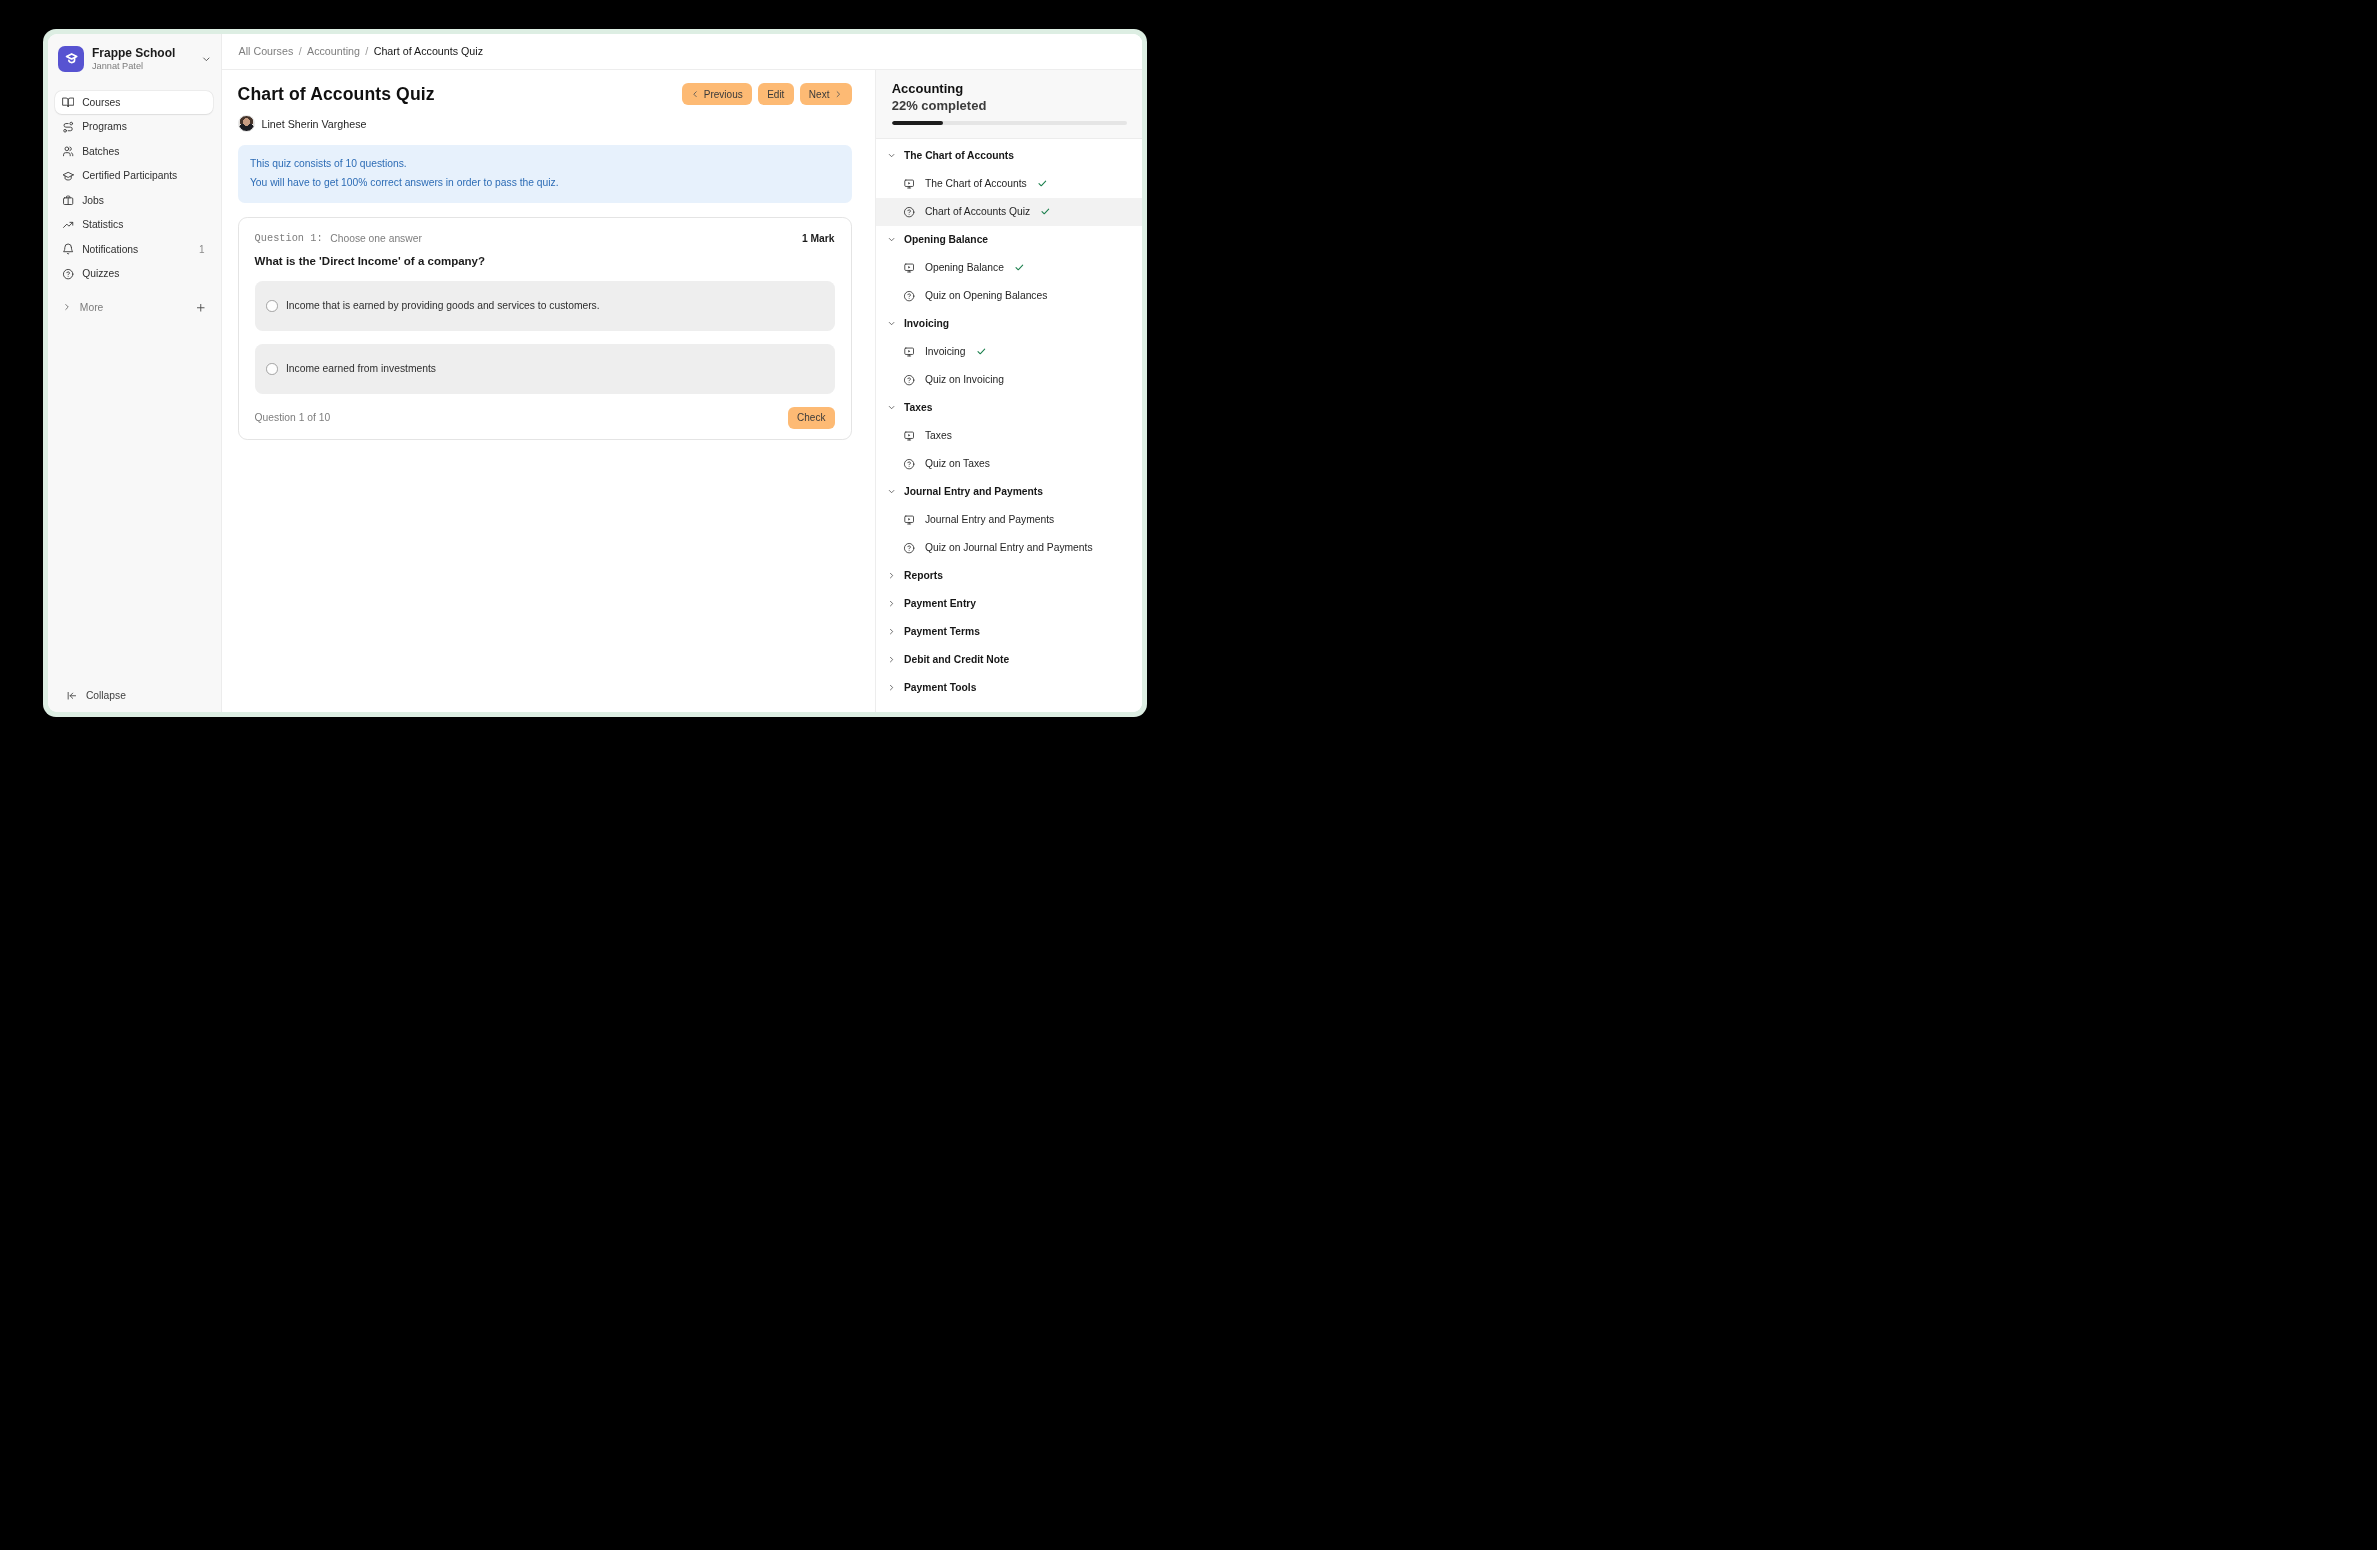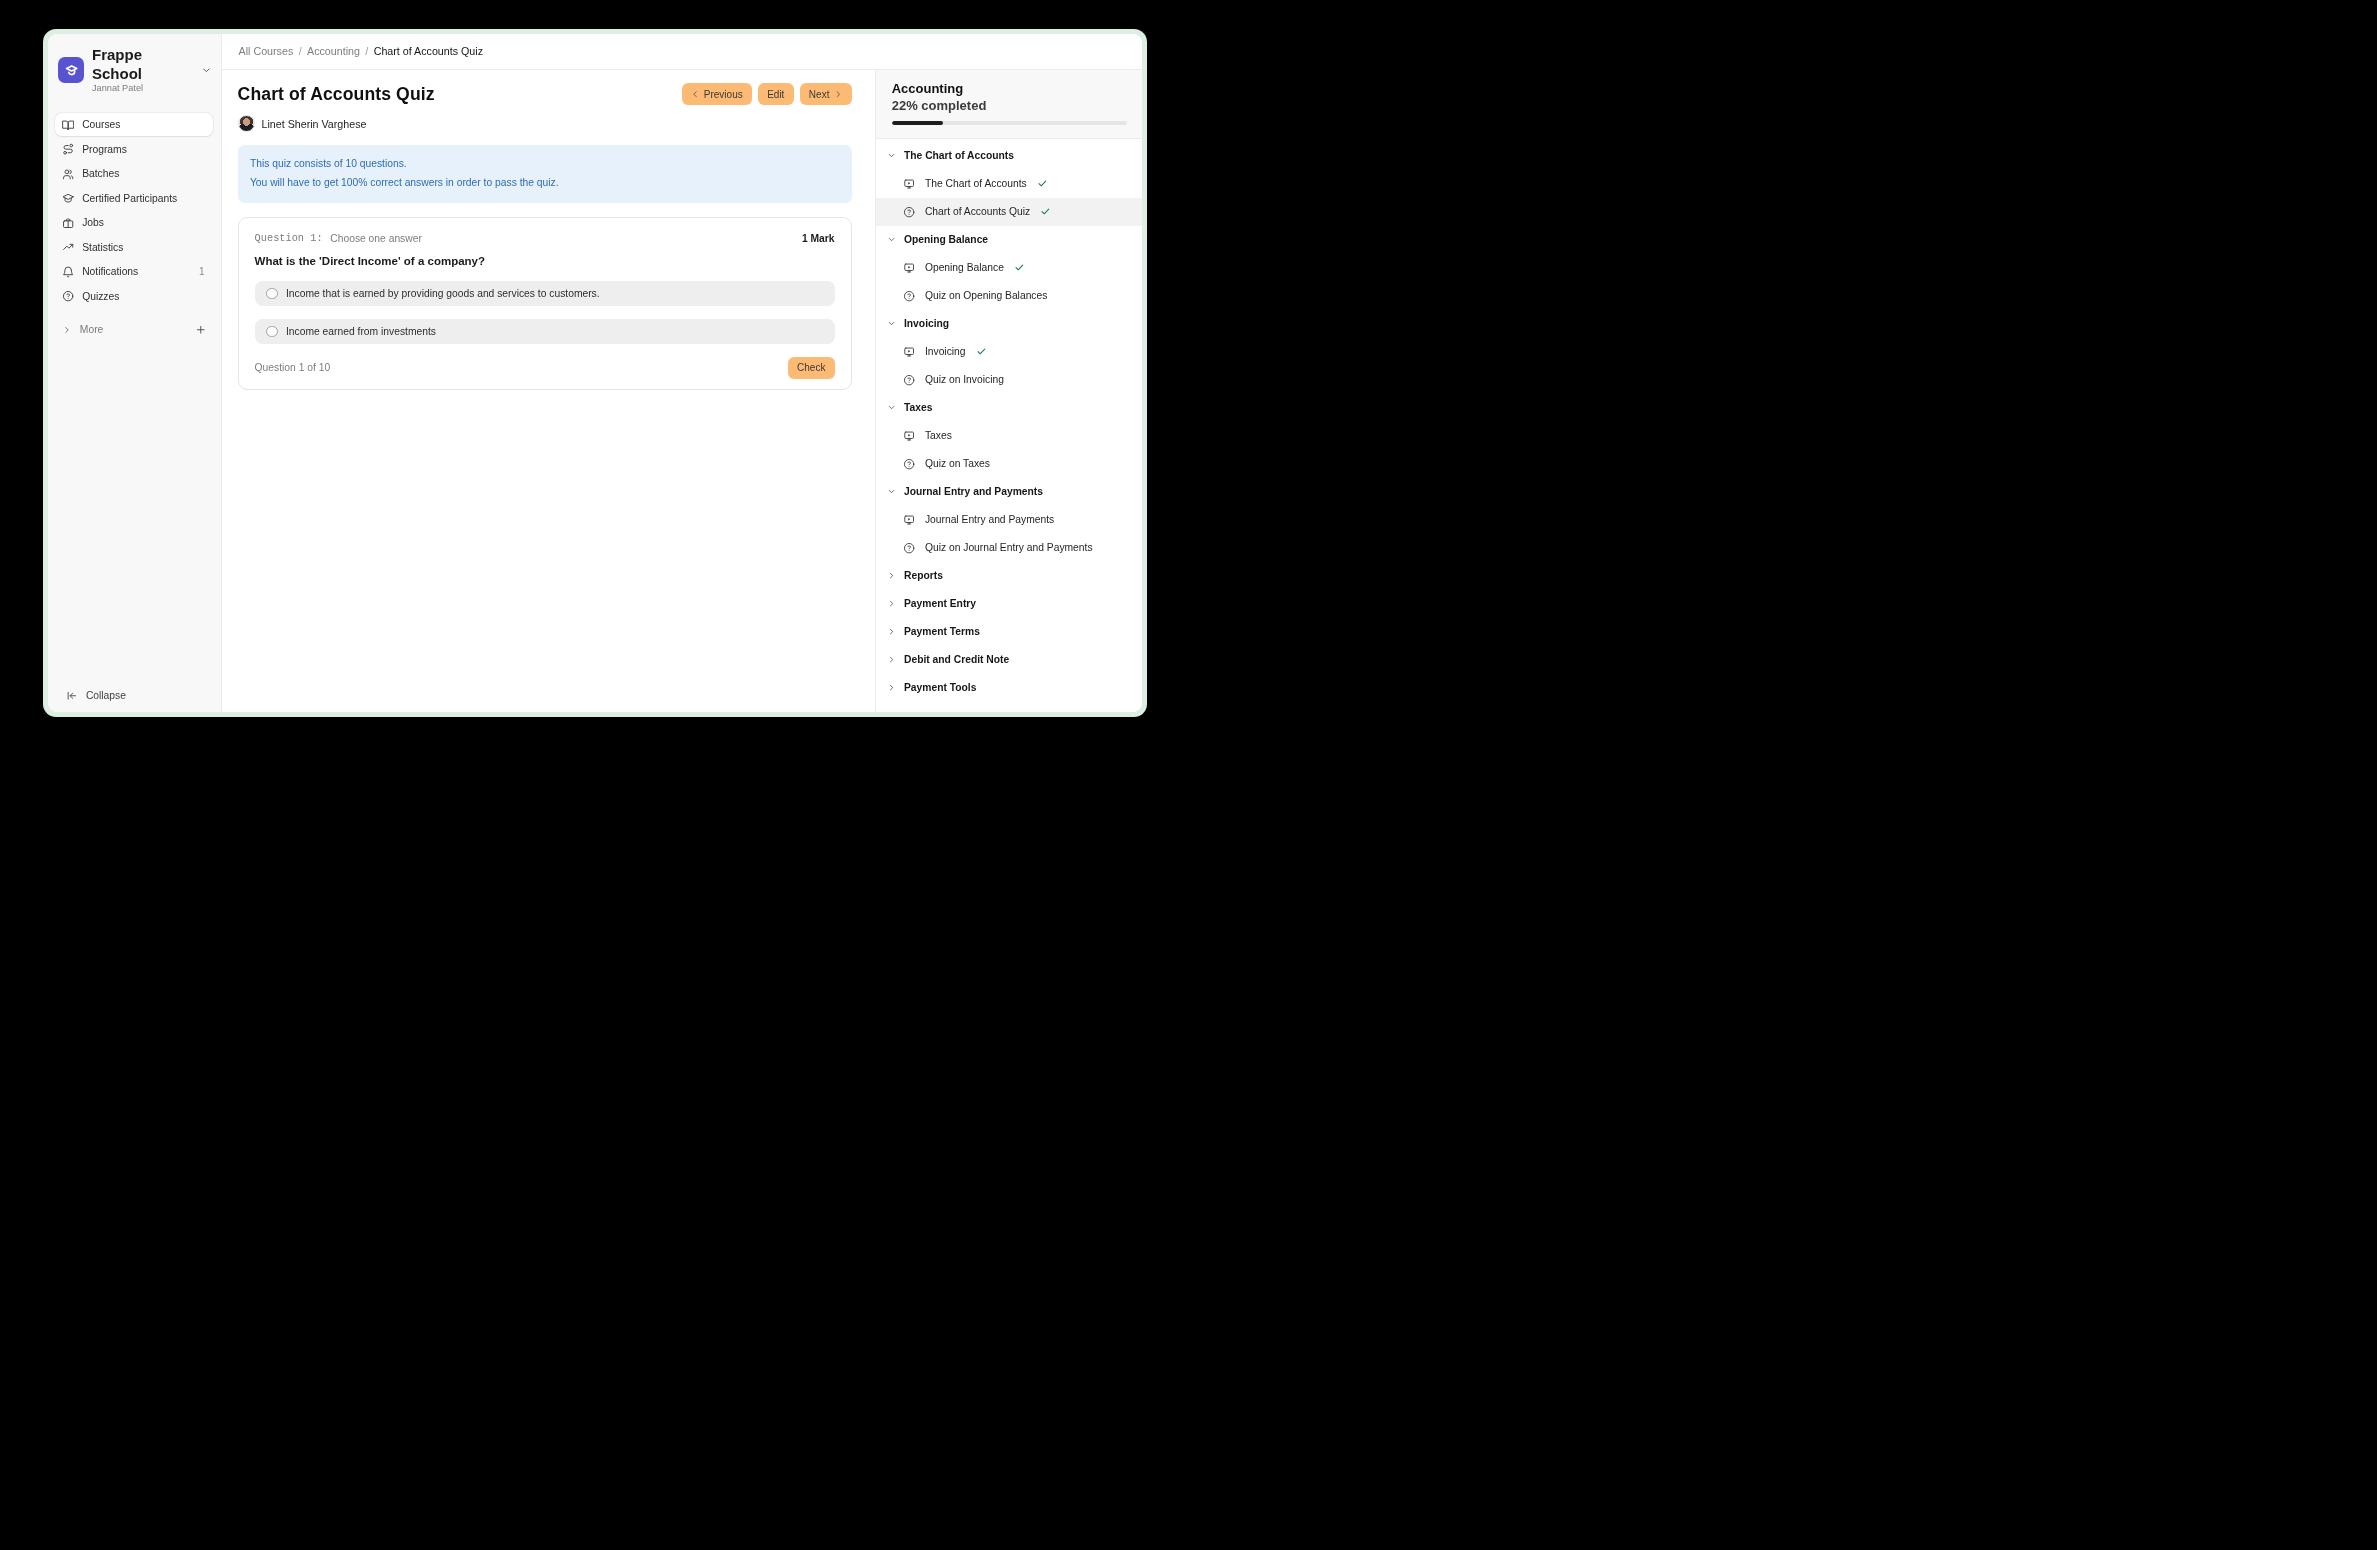--- a/index.html
+++ b/index.html
@@ -21,21 +21,21 @@
     width:174px;min-width:174px;background:#f8f8f8;border-right:0.8px solid #ececec;
     display:flex;flex-direction:column;box-sizing:border-box;
   }
   .brand{display:flex;align-items:center;gap:7.7px;padding:12.3px 9.2px 7.7px 10.7px;cursor:pointer;}
   .logo{
     width:26px;height:26px;border-radius:6.9px;background:var(--brand,#5753d1);
     display:flex;align-items:center;justify-content:center;flex:0 0 auto;
   }
   .logo svg{width:15.3px;height:15.3px;color:#fff;}
   .brand-text{flex:1;min-width:0;}
-  .brand-title{font-size:15px;font-weight:700;color:#1b1b1b;line-height:1.25;}
+  .brand-title{font-size:12px;font-weight:700;color:#1b1b1b;line-height:1.25;}
   .brand-sub{font-size:9.2px;color:#7b7b7b;line-height:1.25;}
   .brand .chev{width:10.7px;height:10.7px;color:#5a5a5a;}
   .nav{margin-top:10.7px;display:flex;flex-direction:column;gap:1.5px;padding:0 7.7px;}
   .nav-row{
     display:flex;align-items:center;gap:7.7px;height:23px;padding:0 6.9px;border-radius:6.1px;
     cursor:pointer;color:#2f2f2f;
   }
   .nav-row .icon{width:12.3px;height:12.3px;color:#3c3c3c;flex:0 0 auto;}
   .nav-label{font-size:10.3px;flex:1;white-space:nowrap;overflow:hidden;}
   .nav-badge{font-size:10px;color:#8a8a8a;padding-right:1.5px;}
@@ -90,21 +90,21 @@
   .card{
     margin-top:13.8px;border:0.8px solid #e4e4e4;border-radius:9.2px;padding:14.6px 16px 10.7px;
     background:#fff;box-sizing:border-box;
   }
   .q-head{display:flex;align-items:center;font-size:10.3px;color:#7d7d7d;}
   .q-label{margin-right:7.7px;font-family:Liberation Mono, monospace;}
   .q-marks{margin-left:auto;color:#1b1b1b;font-weight:700;}
   .q-text{margin-top:10.7px;font-size:11.5px;font-weight:700;color:#1b1b1b;}
   .options{margin-top:13.8px;}
   .option{
-    display:flex;align-items:center;gap:8.4px;height:25px;background:#eeeeee;border-radius:7.7px;
+    display:flex;align-items:center;gap:8.4px;height:50px;background:#eeeeee;border-radius:7.7px;
     padding:0 11.5px;margin-bottom:13px;cursor:pointer;
   }
   .radio{
     width:11.5px;height:11.5px;border-radius:50%;background:#fdfdfd;border:0.8px solid #a2a2a2;
     box-sizing:border-box;flex:0 0 auto;
   }
   .option-label{font-size:10.3px;color:#2e2e2e;}
   .q-foot{display:flex;align-items:center;justify-content:space-between;margin-top:10px;}
   .q-progress{font-size:10.3px;color:#7d7d7d;}
   

